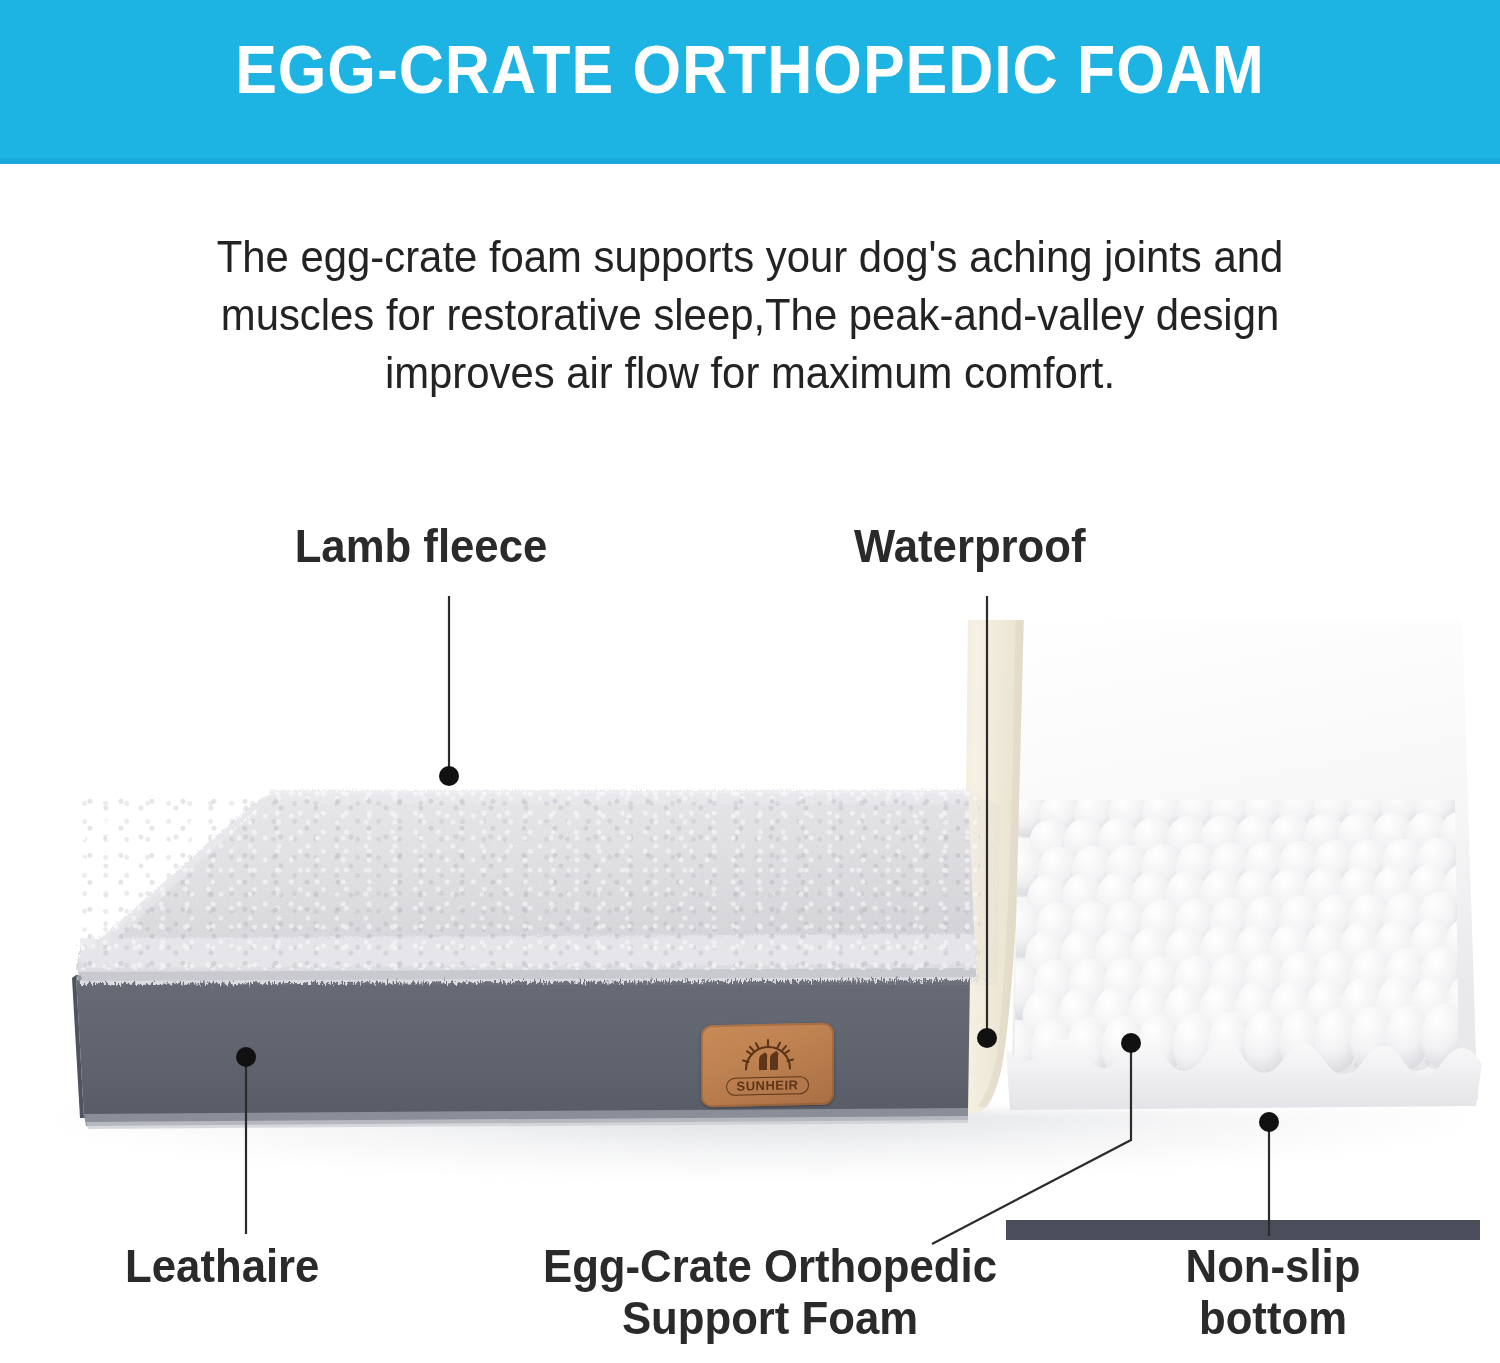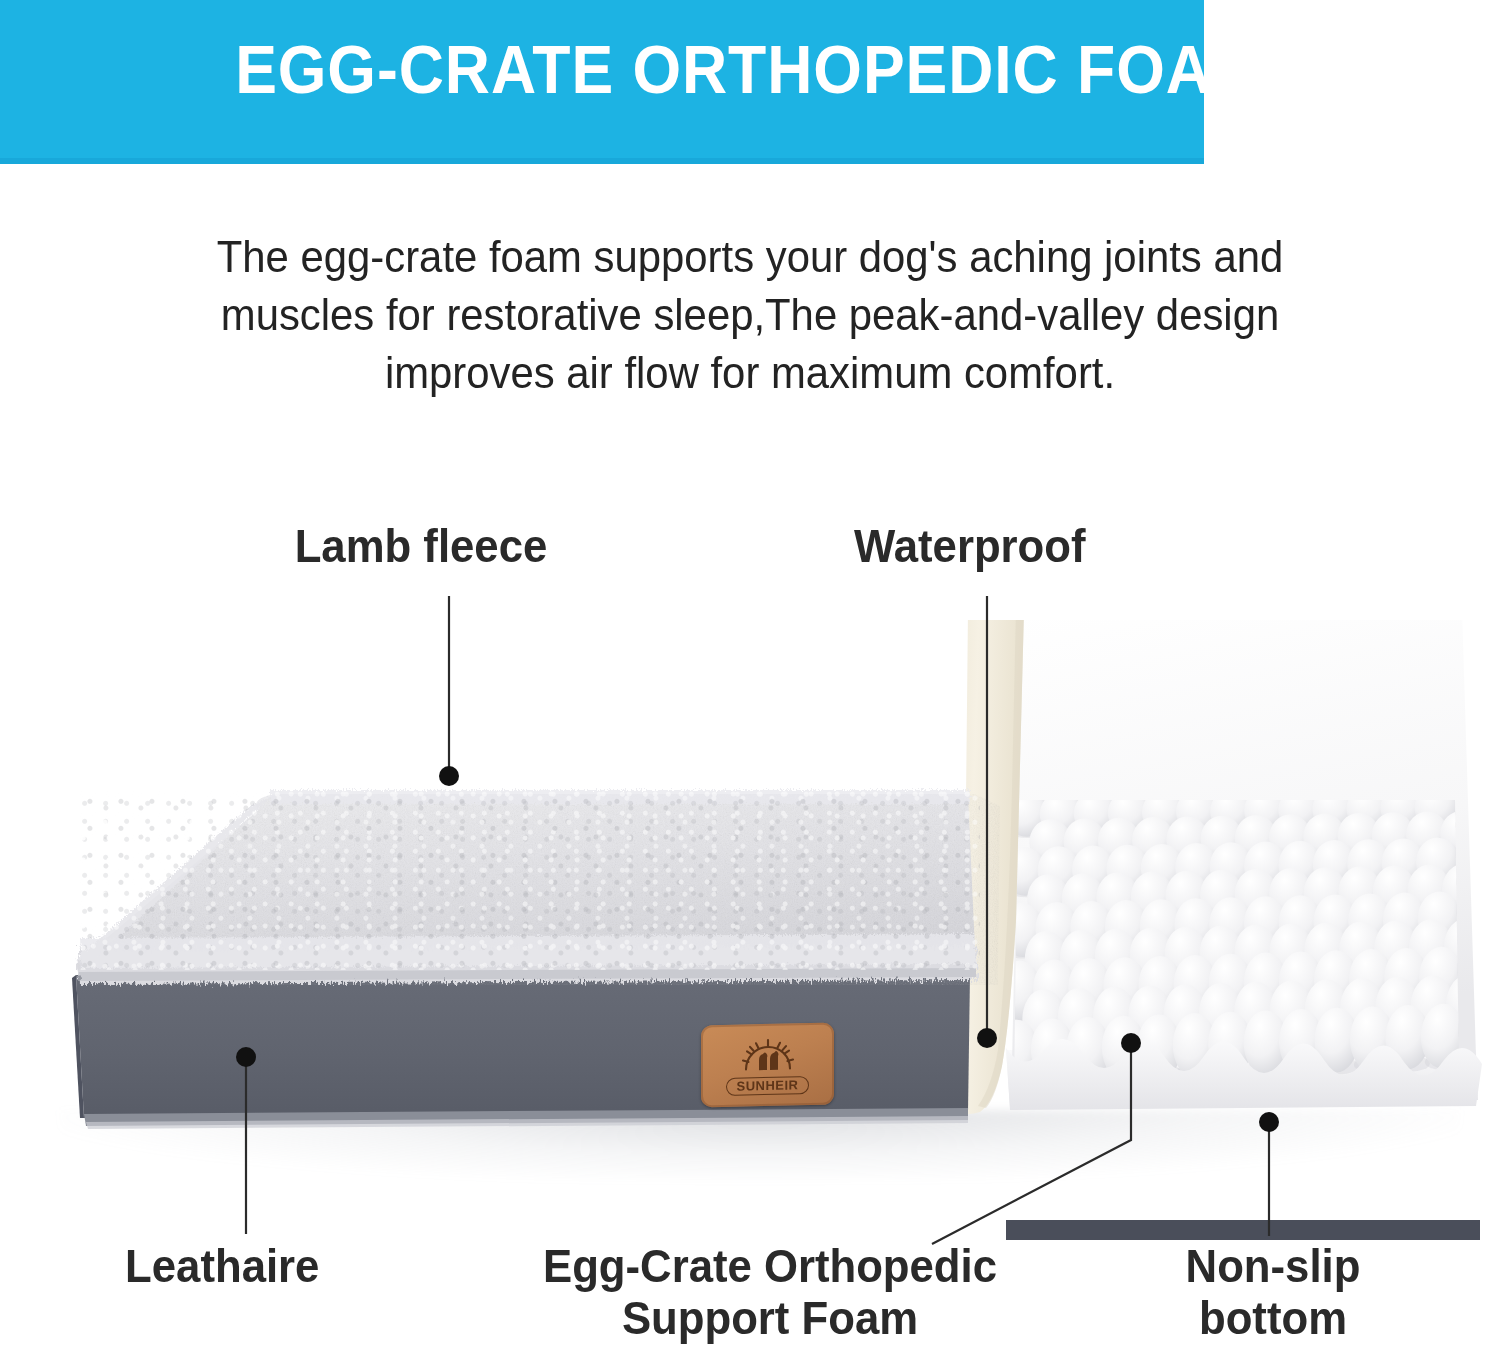--- a/index.html
+++ b/index.html
@@ -14,21 +14,21 @@
     overflow: hidden;
     font-family: "Liberation Sans", sans-serif;
     -webkit-font-smoothing: antialiased;
   }
 
   
   .banner {
     position: absolute;
     left: 0;
     top: 0;
-    width: 1204px;
+    width: 1500px;
     height: 164px;
     background: #1DB3E3;
     box-sizing: border-box;
   }
   .banner::after {
     content: "";
     position: absolute;
     left: 0; bottom: 0;
     width: 100%; height: 6px;
     background: #18A8DA;

